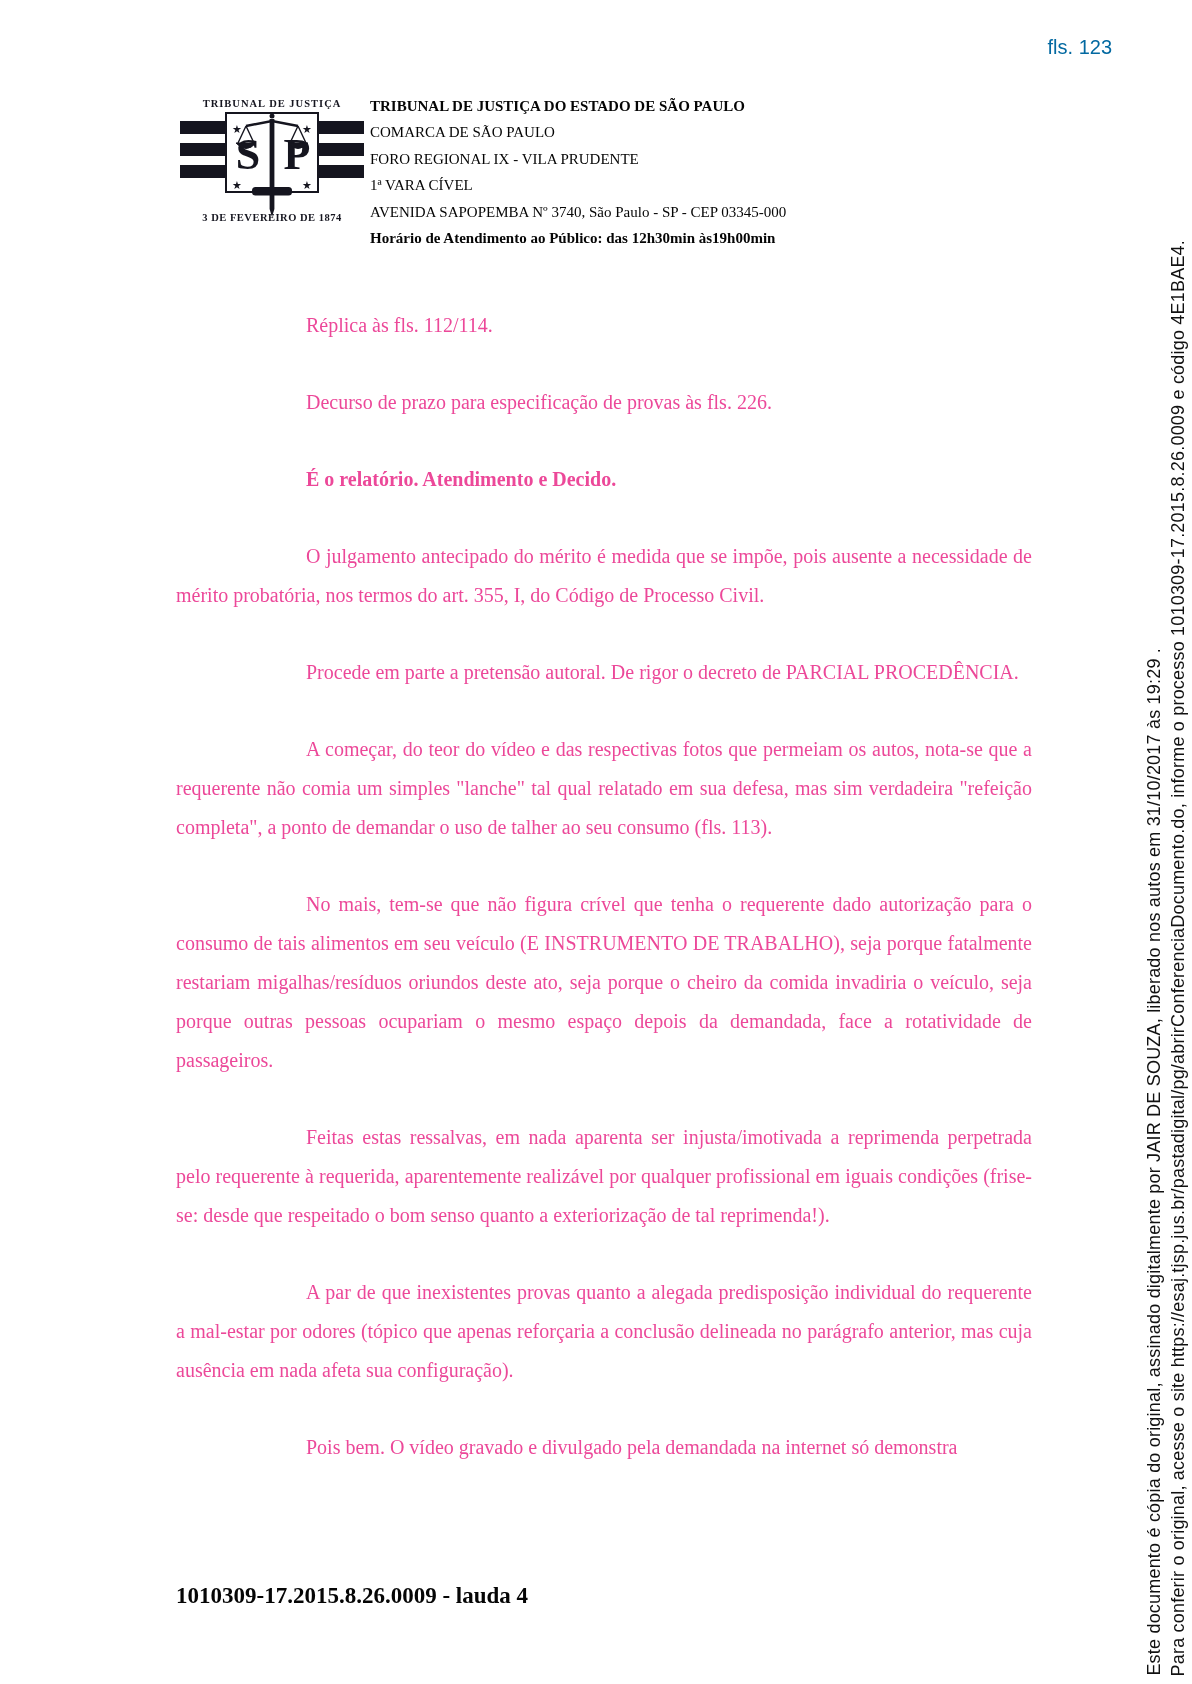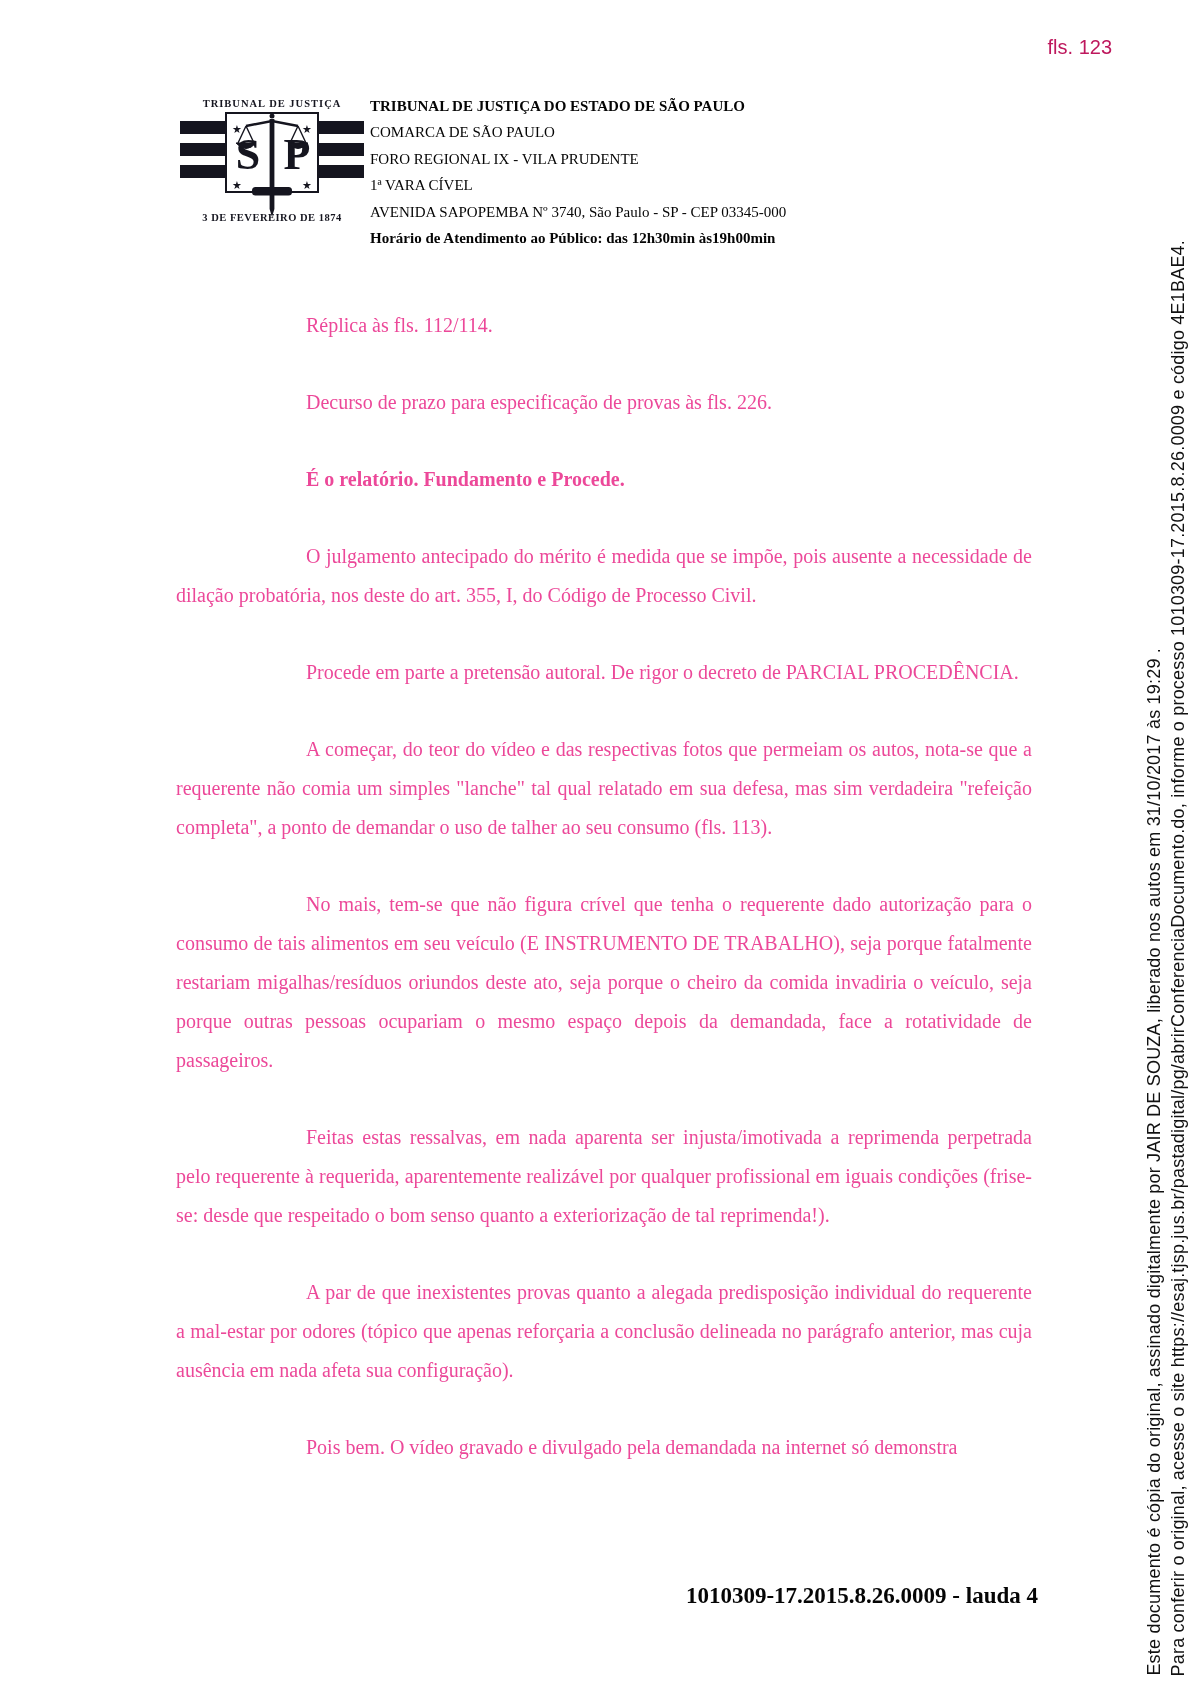--- a/index.html
+++ b/index.html
@@ -10,21 +10,21 @@
     overflow: hidden;
     font-family: "Liberation Serif", serif;
     color: #000;
   }
   .page { position: absolute; inset: 0; }
 
   
   .folio {
     position: absolute; top: 36px; right: 80px;
     font-family: "Liberation Sans", sans-serif;
-    font-size: 20px; color: #be185d;
+    font-size: 20px; color: #0369a1;
   }
 
   
   .letterhead {
     position: absolute; top: 92px; left: 180px;
     display: flex; align-items: flex-start;
   }
   .coa { width: 184px; height: 132px; flex: 0 0 auto; }
   .lh-text { margin-left: 6px; padding-top: 1px; }
   .lh-line {
@@ -43,21 +43,21 @@
     line-height: 39px;
     text-align: justify;
     text-indent: 130px;
     color: #ec4899;
   }
   .doc-body p.bold { font-weight: bold; }
 
   
   .case-footer {
     position: absolute; top: 1583px; left: 176px; width: 862px;
-    text-align: right;
+    text-align: left;
     font-weight: bold; font-size: 23px; color: #050505;
     white-space: nowrap;
   }
 
   
   .margin-note {
     position: absolute; right: 3px; bottom: 8px;
     display: flex; flex-direction: row; align-items: flex-end; gap: 3px;
   }
   .margin-line {
@@ -121,22 +121,22 @@
       <div class="lh-line">1ª VARA CÍVEL</div>
       <div class="lh-line">AVENIDA SAPOPEMBA Nº 3740, São Paulo - SP - CEP 03345-000</div>
       <div class="lh-line bold">Horário de Atendimento ao Público: das 12h30min às19h00min</div>
     </div>
   </div>
 
   <div class="doc-body">
 
   <p>Réplica às fls. 112/114.</p>
       <p>Decurso de prazo para especificação de provas às fls. 226.</p>
-      <p class="bold">É o relatório. Fundamento e Procede.</p>
-      <p>O julgamento antecipado do mérito é medida que se impõe, pois ausente a necessidade de dilação probatória, nos deste do art. 355, I, do Código de Processo Civil.</p>
+      <p class="bold">É o relatório. Atendimento e Decido.</p>
+      <p>O julgamento antecipado do mérito é medida que se impõe, pois ausente a necessidade de mérito probatória, nos termos do art. 355, I, do Código de Processo Civil.</p>
       <p>Procede em parte a pretensão autoral. De rigor o decreto de PARCIAL PROCEDÊNCIA.</p>
       <p>A começar, do teor do vídeo e das respectivas fotos que permeiam os autos, nota-se que a requerente não comia um simples "lanche" tal qual relatado em sua defesa, mas sim verdadeira "refeição completa", a ponto de demandar o uso de talher ao seu consumo (fls. 113).</p>
       <p>No mais, tem-se que não figura crível que tenha o requerente dado autorização para o consumo de tais alimentos em seu veículo (E INSTRUMENTO DE TRABALHO), seja porque fatalmente restariam migalhas/resíduos oriundos deste ato, seja porque o cheiro da comida invadiria o veículo, seja porque outras pessoas ocupariam o mesmo espaço depois da demandada, face a rotatividade de passageiros.</p>
       <p>Feitas estas ressalvas, em nada aparenta ser injusta/imotivada a reprimenda perpetrada pelo requerente à requerida, aparentemente realizável por qualquer profissional em iguais condições (frise-se: desde que respeitado o bom senso quanto a exteriorização de tal reprimenda!).</p>
       <p>A par de que inexistentes provas quanto a alegada predisposição individual do requerente a mal-estar por odores (tópico que apenas reforçaria a conclusão delineada no parágrafo anterior, mas cuja ausência em nada afeta sua configuração).</p>
       <p>Pois bem. O vídeo gravado e divulgado pela demandada na internet só demonstra</p>
     </div>
 
   <div class="case-footer">1010309-17.2015.8.26.0009 - lauda 4</div>
 

